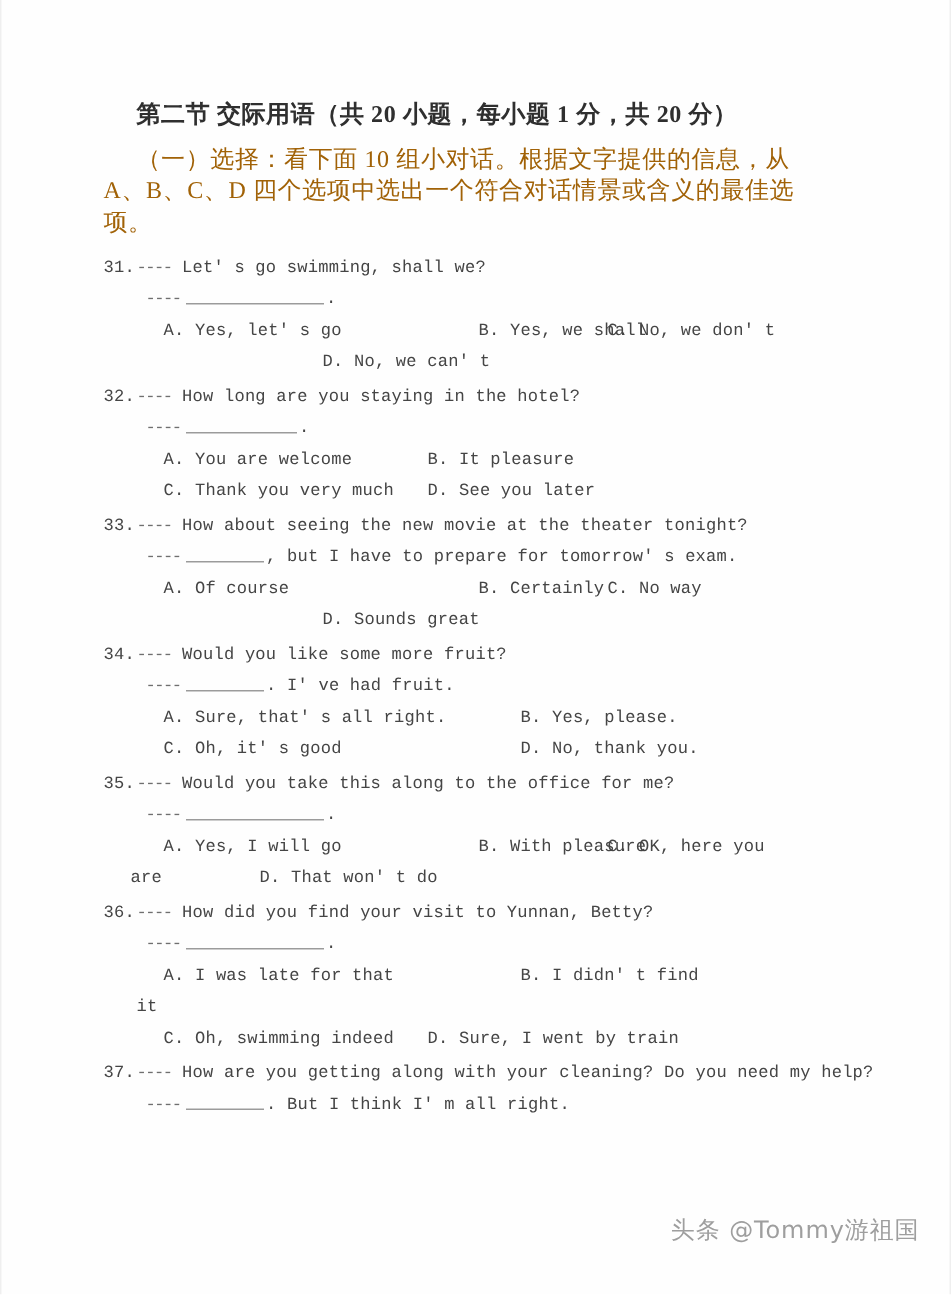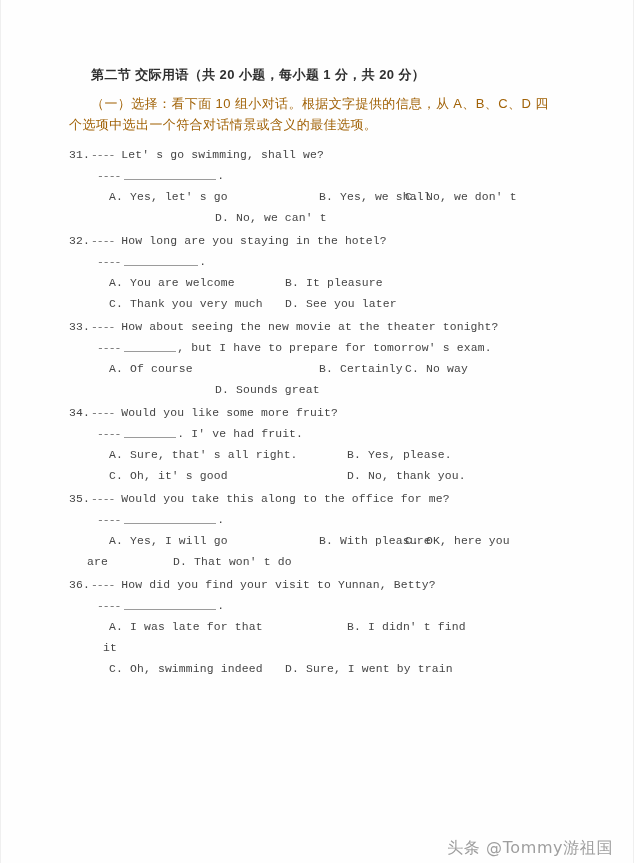--- a/index.html
+++ b/index.html
@@ -27,22 +27,22 @@
     position: absolute;
     left: 0;
     top: 0;
     width: 634px;
     height: 863px;
     padding: 66px 46px 10px 86px;
     box-sizing: border-box;
   }
   
   .cn {
-    font-family: Liberation Sans, sans-serif;
-    font-size: 13px;
+    font-family: Liberation Serif, serif;
+    font-size: 16px;
     color: #2f2f2f;
     letter-spacing: 0.4px;
   }
   .cn-head {
     font-weight: bold;
     margin: 0 0 9px 4px;
     white-space: nowrap;
   }
   .cn-instr {
     line-height: 21px;
@@ -104,21 +104,21 @@
     white-space: nowrap;
   }
   .sp-c  { display:inline-block; width: 176px; }
   .sp-d  { display:inline-block; width: 210px; }
   .sp-e  { display:inline-block; width: 238px; }
   .sp-f  { display:inline-block; width: 86px; }
   
   .watermark {
     position: absolute;
     right: 20px;
-    bottom: 4px;
+    bottom: 32px;
     font-family: "DejaVu Sans", "Liberation Sans", sans-serif;
     font-size: 16px;
     color: #8e8e8e;
     letter-spacing: 0.6px;
     white-space: nowrap;
     opacity: 0.85;
   }
 </style>
 </head>
 <body>
@@ -210,25 +210,34 @@
       <span class="q-stem">
         <span class="q-num">36.</span><span class="dash">----</span>
         <span>How did you find your visit to Yunnan, Betty?</span>
       </span>
       <span class="q-answer">
         <span class="dash">----</span><span class="blank blank-lg"></span><span>.</span>
       </span>
       <span class="opts">
         <span class="sp-e">A. I was late for that</span><span>B. I didn' t find</span>
       </span>
-      <span class="opts" style="margin-left:16px">
+      <span class="opts" style="margin-left:4px">
         <span>it</span>
       </span>
       <span class="opts">
         <span class="sp-c">C. Oh, swimming indeed</span><span>D. Sure, I went by train</span>
       </span>
     </div>
 
+    <div class="q-block en">
+      <span class="q-stem">
+        <span class="q-num">37.</span><span class="dash">----</span>
+        <span>How are you getting along with your cleaning? Do you need my help?</span>
+      </span>
+      <span class="q-answer">
+        <span class="dash">----</span><span class="blank blank-sm"></span><span>. But I think I' m all right.</span>
+      </span>
+    </div>
 
   </div>
 
   <div class="watermark">头条 @Tommy游祖国</div>
 </div>
 
 </body></html>

